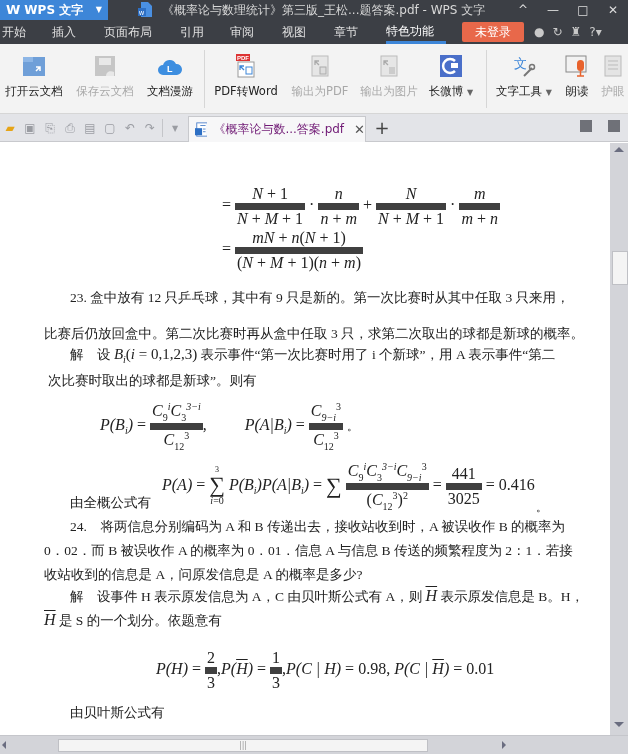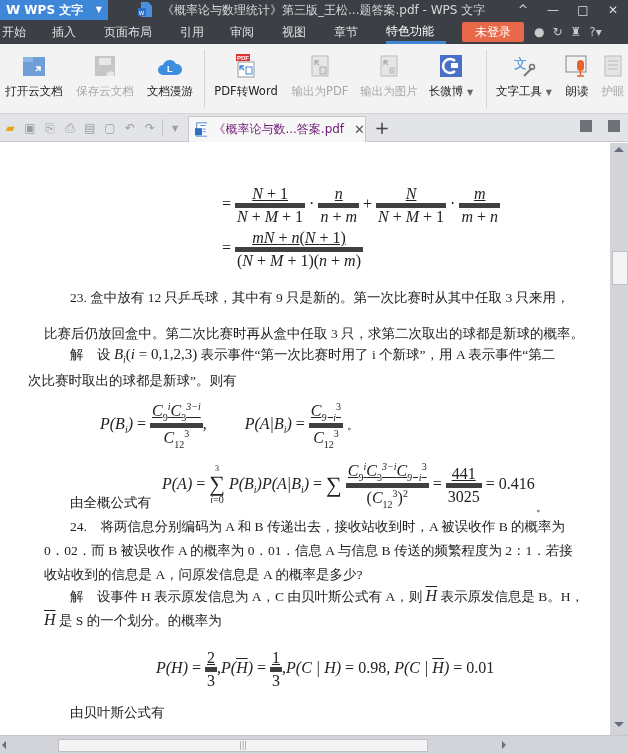--- a/index.html
+++ b/index.html
@@ -41,21 +41,21 @@
   .doc-tab .close { margin-left: 4px; color: #555; font-size: 13px; }
   .new-tab { position: absolute; left: 370px; top: 2px; width: 24px; height: 24px; text-align: center; line-height: 24px; font-size: 18px; color: #444; }
   .qright { position: absolute; right: 8px; top: 6px; display: flex; gap: 16px; }
   .qright span { width: 12px; height: 12px; background: #6f7178; display: inline-block; }
 
   
   .doc { position: absolute; left: 0; top: 143px; width: 610px; height: 592px; background: #fff; overflow: hidden; font-family: "Liberation Serif", "DejaVu Serif", serif; color: #222; }
   .math { font-family: "Liberation Serif", "DejaVu Serif", serif; font-style: italic; font-size: 16px; position: absolute; white-space: nowrap; }
   .up { font-style: normal; }
   .frac { display: inline-block; vertical-align: middle; text-align: center; }
-  .frac .num { display: block; border-bottom: 5px solid #404040; padding: 0 2px; text-decoration: underline; }
+  .frac .num { display: block; border-bottom: 7px solid #404040; padding: 0 2px; }
   .frac .den { display: block; padding: 0 2px; }
   sub, sup { font-size: 10px; }
   .ovl { text-decoration: overline; }
   .para { position: absolute; font-size: 13.5px; line-height: 24px; white-space: nowrap; }
 
   
   .vscroll { position: absolute; left: 610px; top: 143px; width: 18px; height: 592px; background: #d3d4d9; }
   .vscroll .up-arr { position: absolute; top: 4px; left: 4px; width: 0; height: 0; border-left: 5px solid transparent; border-right: 5px solid transparent; border-bottom: 5px solid #6a6d80; }
   .vscroll .thumb { position: absolute; left: 2px; top: 108px; width: 16px; height: 34px; background: #f4f4f4; border: 1px solid #bfc0c5; }
   .vscroll .down-arr { position: absolute; bottom: 8px; left: 4px; width: 0; height: 0; border-left: 5px solid transparent; border-right: 5px solid transparent; border-top: 5px solid #6a6d80; }
@@ -257,21 +257,21 @@
   </div>
 
   <div class="para" style="left:70px;top:143px">23. 盒中放有 12 只乒乓球，其中有 9 只是新的。第一次比赛时从其中任取 3 只来用，</div>
   <div class="para" style="left:44px;top:179px">比赛后仍放回盒中。第二次比赛时再从盒中任取 3 只，求第二次取出的球都是新球的概率。</div>
 
   <div class="para" style="left:70px;top:199px">
     <span>解　设</span>
     <span class="math" style="position:static;font-size:15px">B<sub>i</sub><span class="up">(</span>i <span class="up">= 0,1,2,3)</span></span>
     <span>表示事件“第一次比赛时用了 i 个新球”，用 A 表示事件“第二</span>
   </div>
-  <div class="para" style="left:28px;top:226px">次比赛时取出的球都是新球”。则有</div>
+  <div class="para" style="left:48px;top:226px">次比赛时取出的球都是新球”。则有</div>
 
   <div class="math" style="left:100px;top:258px">
     P(B<sub>i</sub>) <span class="up">=</span>
     <span class="frac"><span class="num">C<sub class="up">9</sub><sup>i</sup>C<sub class="up">3</sub><sup>3−i</sup></span><span class="den">C<sub class="up">12</sub><sup class="up">3</sup></span></span><span class="up">,</span>
     <span style="display:inline-block;width:30px"></span>
     P(A|B<sub>i</sub>) <span class="up">=</span>
     <span class="frac"><span class="num">C<sub>9−i</sub><sup class="up">3</sup></span><span class="den">C<sub class="up">12</sub><sup class="up">3</sup></span></span> <span class="up" style="font-size:11px">。</span>
   </div>
 
   <div class="para" style="left:70px;top:348px">由全概公式有</div>
@@ -290,21 +290,21 @@
   <div class="para" style="left:44px;top:396px">0．02．而 B 被误收作 A 的概率为 0．01．信息 A 与信息 B 传送的频繁程度为 2：1．若接</div>
   <div class="para" style="left:44px;top:420px">收站收到的信息是 A，问原发信息是 A 的概率是多少?</div>
 
   <div class="para" style="left:70px;top:441px">
     <span>解　设事件 H 表示原发信息为 A，C 由贝叶斯公式有 A，则</span>
     <span class="math ovl" style="position:static">H</span>
     <span>表示原发信息是 B。H，</span>
   </div>
   <div class="para" style="left:44px;top:465px">
     <span class="math ovl" style="position:static">H</span>
-    <span>是 S 的一个划分。的概率为</span>
+    <span>是 S 的一个划分。依题意有</span>
   </div>
 
   <div class="math" style="left:156px;top:506px">
     P(H) <span class="up">=</span>
     <span class="frac up"><span class="num">2</span><span class="den">3</span></span><span class="up">,</span>P(<span class="ovl">H</span>) <span class="up">=</span>
     <span class="frac up"><span class="num">1</span><span class="den">3</span></span><span class="up">,</span>P(C | H) <span class="up">= 0.98,</span> P(C | <span class="ovl">H</span>) <span class="up">= 0.01</span>
   </div>
 
   <div class="para" style="left:70px;top:558px">由贝叶斯公式有</div>
 </div>

